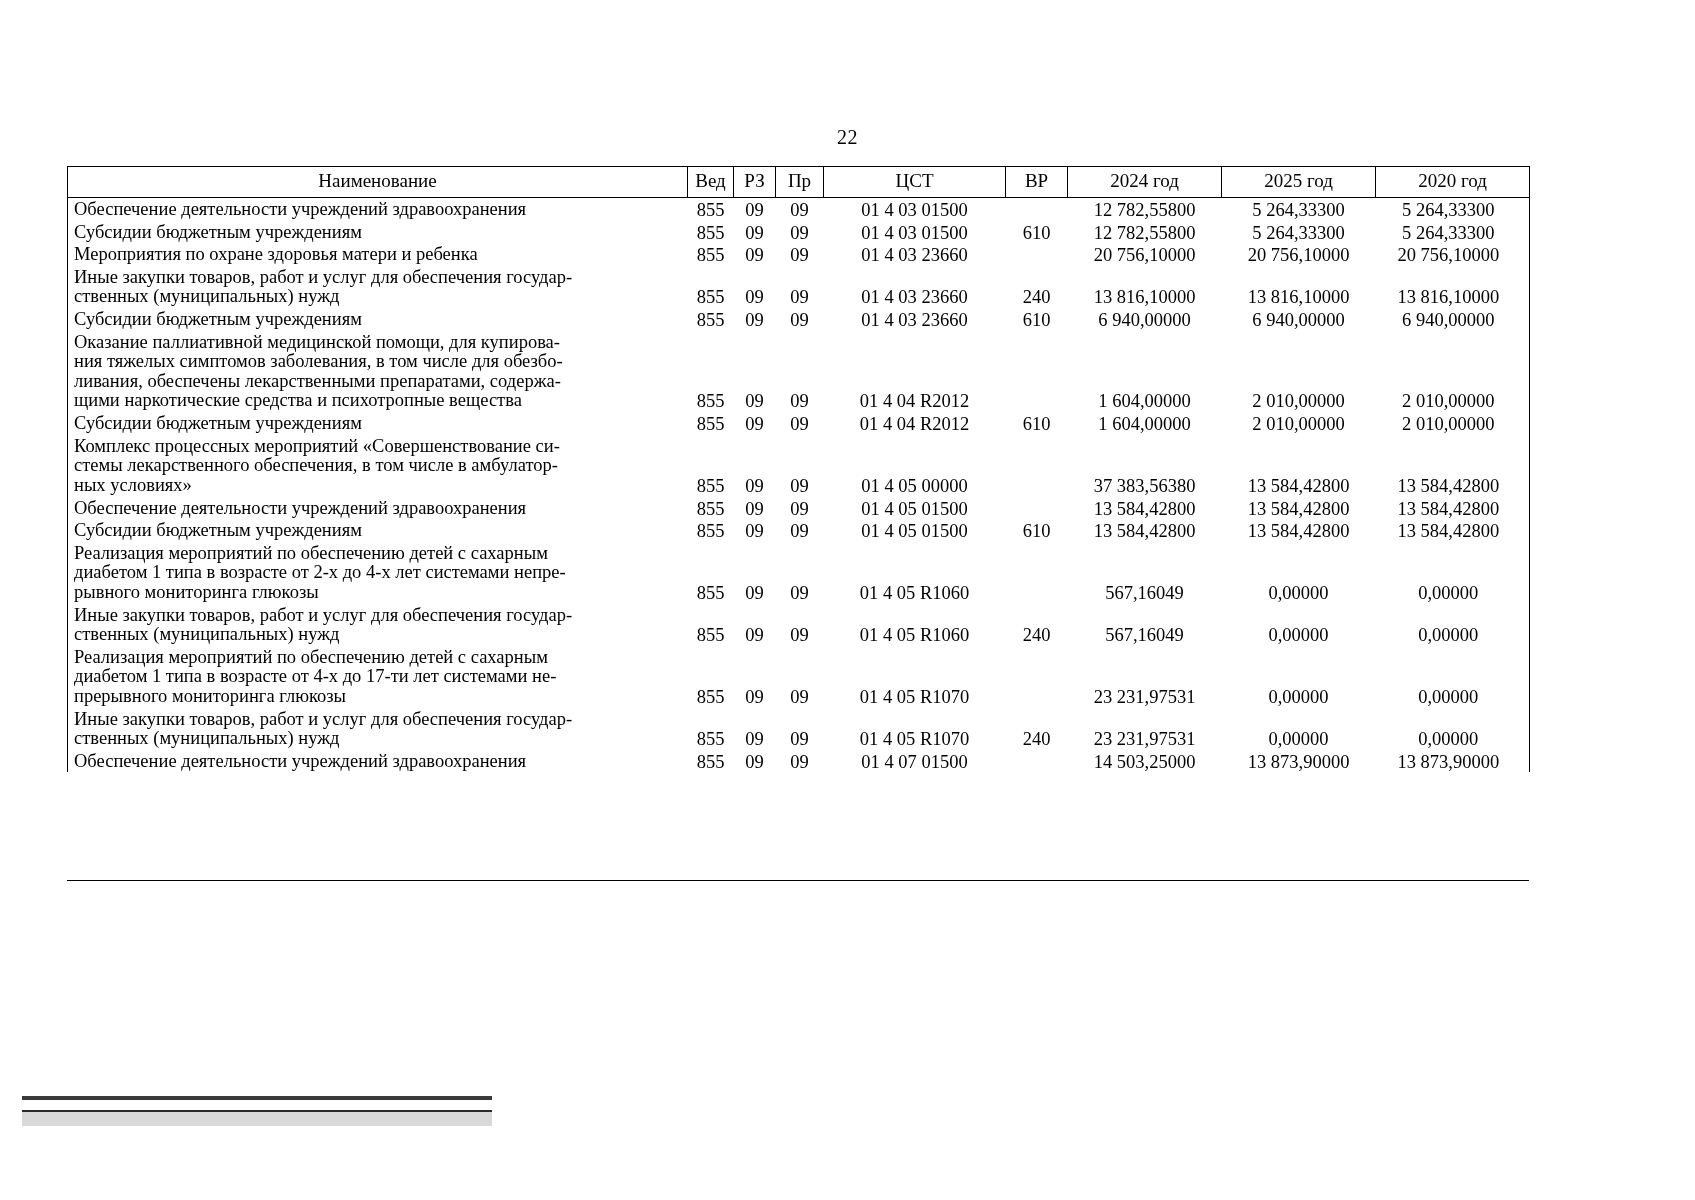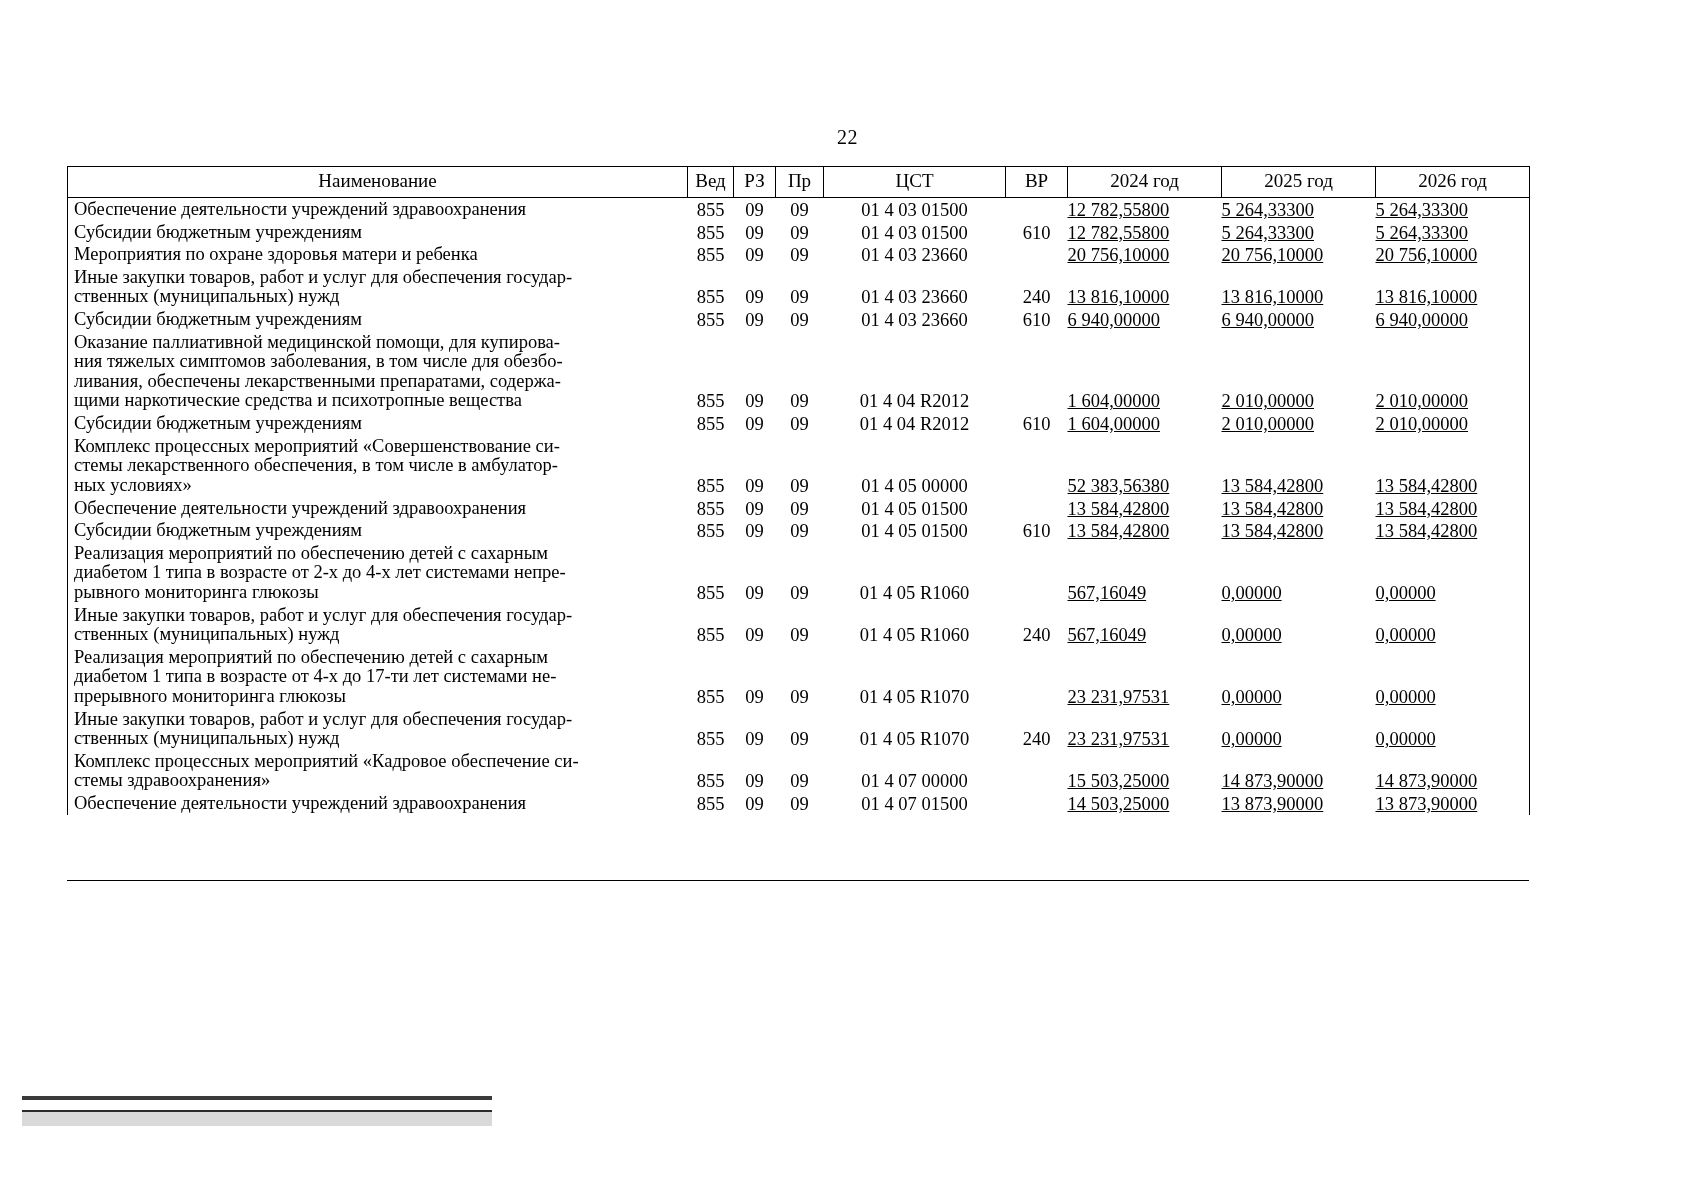--- a/index.html
+++ b/index.html
@@ -76,24 +76,23 @@
     border-left: 1.6px solid #000;
     padding: 2px 6px 1px 6px;
     text-align: left;
     hyphens: manual;
   }
   table.budget tbody td.last {
     border-right: 1.6px solid #000;
     padding-right: 8px;
   }
   .num {
-    text-align: left;
+    text-align: center;
     padding-right: 10px;
     white-space: nowrap;
-    text-decoration: underline;
   }
   .ctr {
     text-align: center;
     white-space: nowrap;
   }
   .cst {
     text-align: center;
     padding-left: 20px;
     white-space: nowrap;
   }
@@ -146,21 +145,21 @@
       <thead>
         <tr>
           <th class="name-head">Наименование</th>
           <th>Вед</th>
           <th>РЗ</th>
           <th>Пр</th>
           <th>ЦСТ</th>
           <th>ВР</th>
           <th>2024 год</th>
           <th>2025 год</th>
-          <th>2026 год</th>
+          <th>2020 год</th>
         </tr>
       </thead>
       <tbody id="table-body">
           <tr>
             <td class="name tall">Обеспечение деятельности учреждений здравоохранения</td>
             <td class="ctr">855</td>
             <td class="ctr">09</td>
             <td class="ctr">09</td>
             <td class="cst">01 4 03 01500</td>
             <td class="ctr"></td>
@@ -234,21 +233,21 @@
             <td class="num">2 010,00000</td>
             <td class="num last">2 010,00000</td>
           </tr>
           <tr>
             <td class="name tall">Комплекс процессных мероприятий «Совершенствование си-<br>стемы лекарственного обеспечения, в том числе в амбулатор-<br>ных условиях»</td>
             <td class="ctr">855</td>
             <td class="ctr">09</td>
             <td class="ctr">09</td>
             <td class="cst">01 4 05 00000</td>
             <td class="ctr"></td>
-            <td class="num">52 383,56380</td>
+            <td class="num">37 383,56380</td>
             <td class="num">13 584,42800</td>
             <td class="num last">13 584,42800</td>
           </tr>
           <tr>
             <td class="name tall">Обеспечение деятельности учреждений здравоохранения</td>
             <td class="ctr">855</td>
             <td class="ctr">09</td>
             <td class="ctr">09</td>
             <td class="cst">01 4 05 01500</td>
             <td class="ctr"></td>
@@ -305,31 +304,20 @@
             <td class="ctr">855</td>
             <td class="ctr">09</td>
             <td class="ctr">09</td>
             <td class="cst">01 4 05 R1070</td>
             <td class="ctr">240</td>
             <td class="num">23 231,97531</td>
             <td class="num">0,00000</td>
             <td class="num last">0,00000</td>
           </tr>
           <tr>
-            <td class="name tall">Комплекс процессных мероприятий «Кадровое обеспечение си-<br>стемы здравоохранения»</td>
-            <td class="ctr">855</td>
-            <td class="ctr">09</td>
-            <td class="ctr">09</td>
-            <td class="cst">01 4 07 00000</td>
-            <td class="ctr"></td>
-            <td class="num">15 503,25000</td>
-            <td class="num">14 873,90000</td>
-            <td class="num last">14 873,90000</td>
-          </tr>
-          <tr>
             <td class="name tall">Обеспечение деятельности учреждений здравоохранения</td>
             <td class="ctr">855</td>
             <td class="ctr">09</td>
             <td class="ctr">09</td>
             <td class="cst">01 4 07 01500</td>
             <td class="ctr"></td>
             <td class="num">14 503,25000</td>
             <td class="num">13 873,90000</td>
             <td class="num last">13 873,90000</td>
           </tr>

